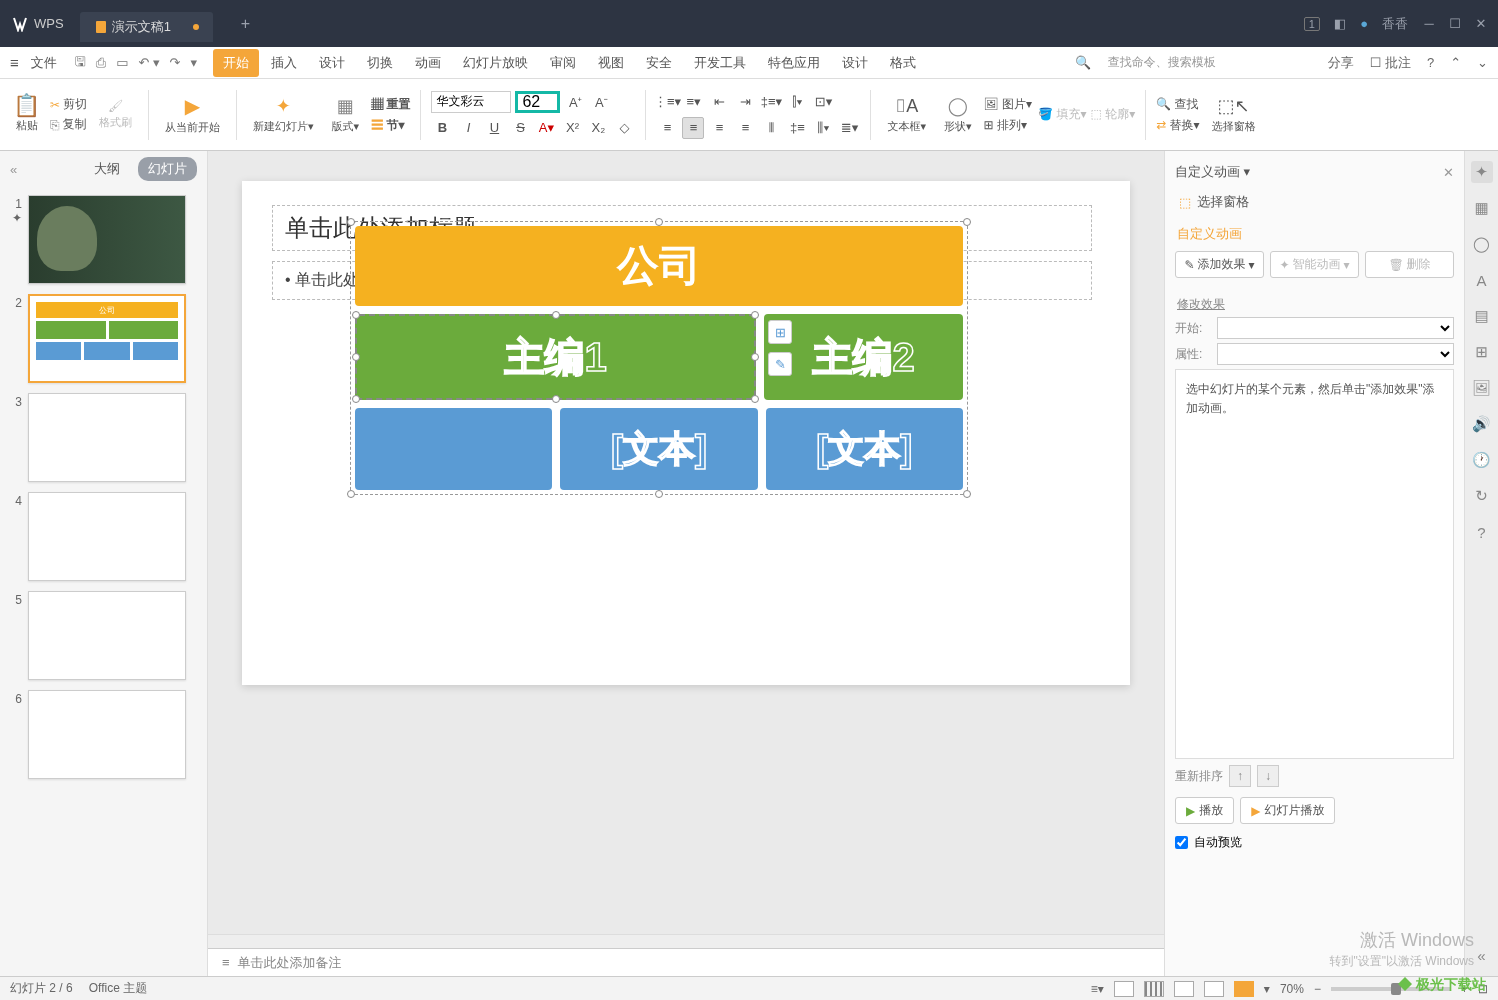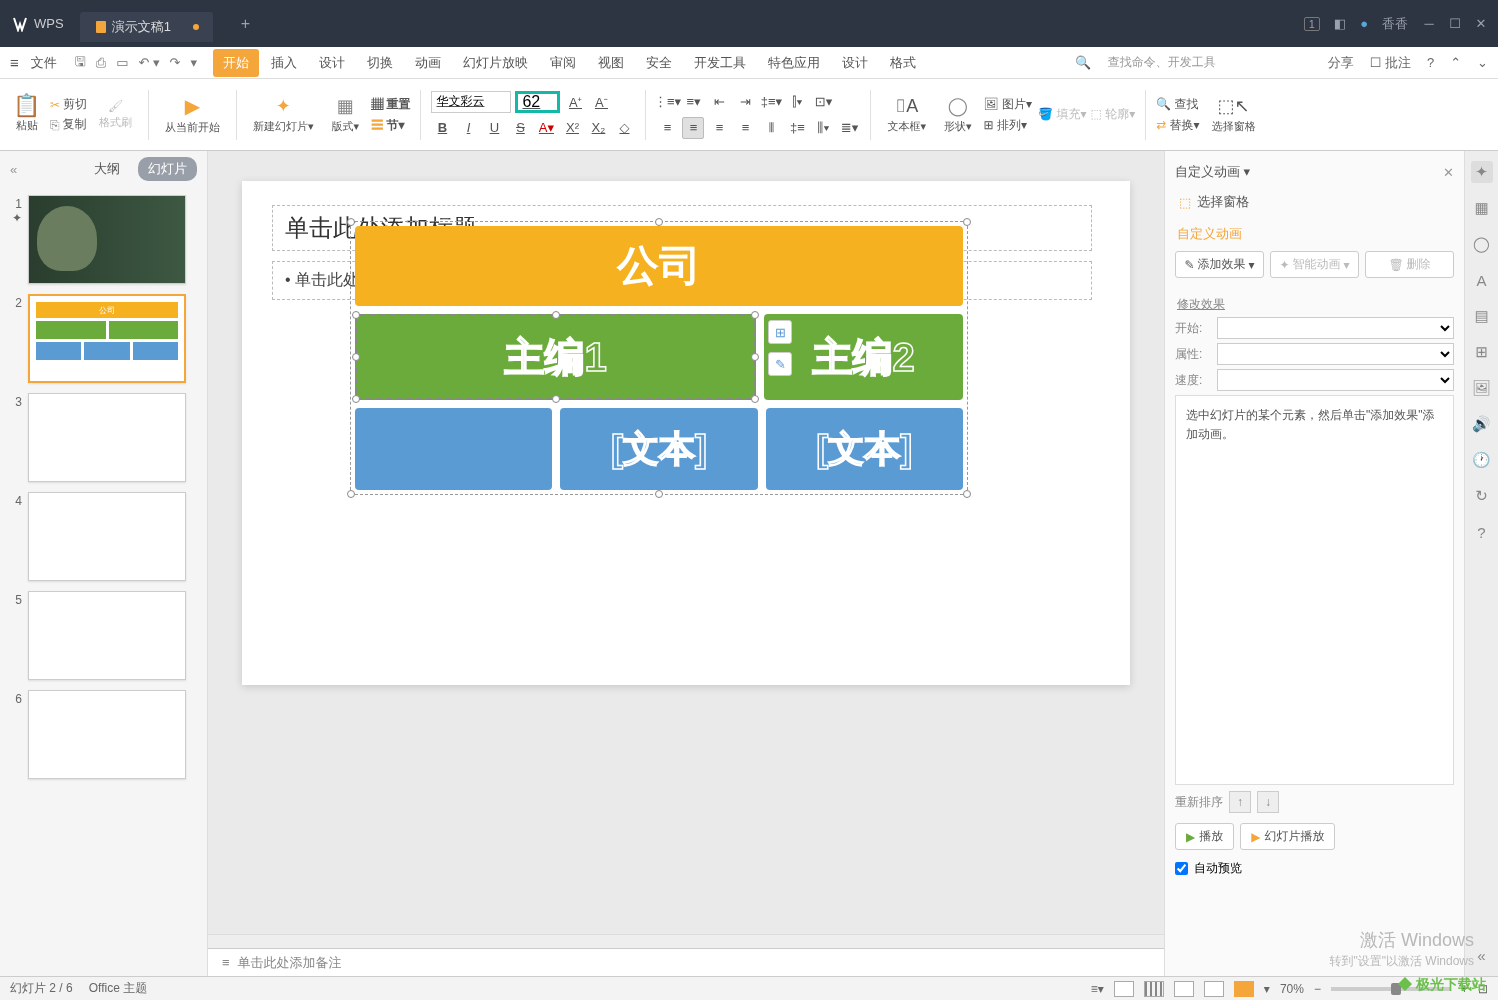--- a/index.html
+++ b/index.html
@@ -170,21 +170,21 @@
   <span class="mi">幻灯片放映</span>
   <span class="mi">审阅</span>
   <span class="mi">视图</span>
   <span class="mi">安全</span>
   <span class="mi">开发工具</span>
   <span class="mi">特色应用</span>
   <span class="mi">设计</span>
   <span class="mi">格式</span>
   <div class="right-menu">
     <span>🔍</span>
-    <span style="font-size:12px;color:#999;">查找命令、开发工具</span>
+    <span style="font-size:12px;color:#999;">查找命令、搜索模板</span>
     <span style="width:80px;"></span>
     <span>分享</span>
     <span>☐ <span>批注</span></span>
     <span>?</span>
     <span>⌃</span>
     <span>⌄</span>
   </div>
 </div>
 
 <div class="ribbon">
@@ -218,21 +218,21 @@
   </div>
   <div class="rib-group big">
     <span style="font-size:18px;color:#888;">▦</span>
     <span style="font-size:11px;"><span>版式</span>▾</span>
   </div>
   <div style="display:flex;flex-direction:column;gap:4px;font-weight:bold;">
     <div><span>▦</span> <span>重置</span></div>
     <div><span style="color:#f4a63a;">☰</span> <span>节</span>▾</div>
   </div>
   <div class="rib-sep"></div>
-  <div style="display:flex;flex-direction:column;gap:4px;text-decoration:underline;">
+  <div style="display:flex;flex-direction:column;gap:4px;">
     <div class="rib-row">
       <input class="font-select" value="华文彩云" style="">
       <input class="font-size-sel" value="62" style="">
       <button class="fmt-btn">A⁺</button>
       <button class="fmt-btn">A⁻</button>
     </div>
     <div class="rib-row">
       <button class="fmt-btn bold">B</button>
       <button class="fmt-btn italic">I</button>
       <button class="fmt-btn under">U</button>
@@ -415,24 +415,20 @@
       </div>
       <div class="subsection">修改效果</div>
       <div class="form-row">
           <label>开始:</label>
           <select></select>
         </div>
       <div class="form-row">
           <label>属性:</label>
           <select></select>
         </div>
-      <div class="form-row">
-          <label>速度:</label>
-          <select></select>
-        </div>
       <div class="hint-box">选中幻灯片的某个元素，然后单击"添加效果"添加动画。</div>
       <div class="reorder">
         <span>重新排序</span>
         <span class="arr">↑</span>
         <span class="arr">↓</span>
       </div>
       <div class="play-btns">
         <div class="play-btn">
             <span style="color:#6bab3c;">▶</span>
             <span>播放</span>

